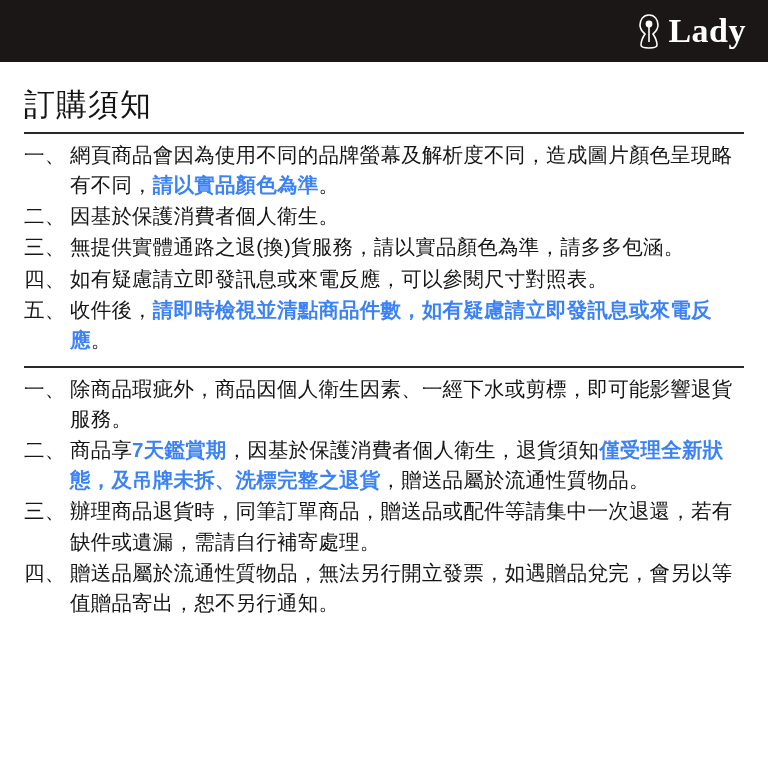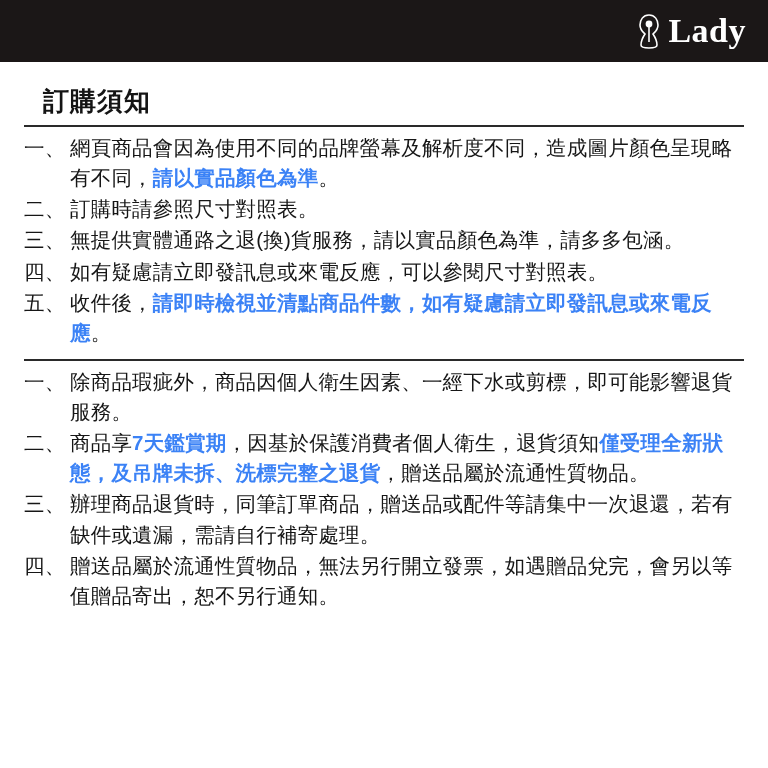--- a/index.html
+++ b/index.html
@@ -49,24 +49,24 @@
     letter-spacing: 0.5px;
     line-height: 1;
     font-family: "Liberation Serif", serif;
   }
   
   .content {
     padding: 22px 24px 0 24px;
     box-sizing: border-box;
   }
   .section-title {
-    font-size: 26px;
-    font-weight: bold;
+    font-size: 31px;
+    font-weight: normal;
     letter-spacing: 1px;
-    margin: 0 0 6px 19px;
+    margin: 0 0 6px 0;
     color: #141414;
   }
   .rule {
     border: 0;
     border-top: 2px solid #2a2a2a;
     margin: 0 0 6px 0;
   }
   .list {
     margin: 0;
     padding: 0;
@@ -121,21 +121,21 @@
 
     <h1 class="section-title">訂購須知</h1>
     <hr class="rule">
     <ul class="list" id="list-0">
         <li class="item">
           <span class="marker">一、</span>
           <span class="item-text"><span>網頁商品會因為使用不同的品牌螢幕及解析度不同，造成圖片顏色呈現略有不同，</span><span class="hl">請以實品顏色為準</span><span>。</span></span>
         </li>
         <li class="item">
           <span class="marker">二、</span>
-          <span class="item-text"><span>訂購時請參照尺寸對照表。</span></span>
+          <span class="item-text"><span>因基於保護消費者個人衛生。</span></span>
         </li>
         <li class="item">
           <span class="marker">三、</span>
           <span class="item-text"><span>無提供實體通路之退(換)貨服務，請以實品顏色為準，請多多包涵。</span></span>
         </li>
         <li class="item">
           <span class="marker">四、</span>
           <span class="item-text"><span>如有疑慮請立即發訊息或來電反應，可以參閱尺寸對照表。</span></span>
         </li>
         <li class="item">

